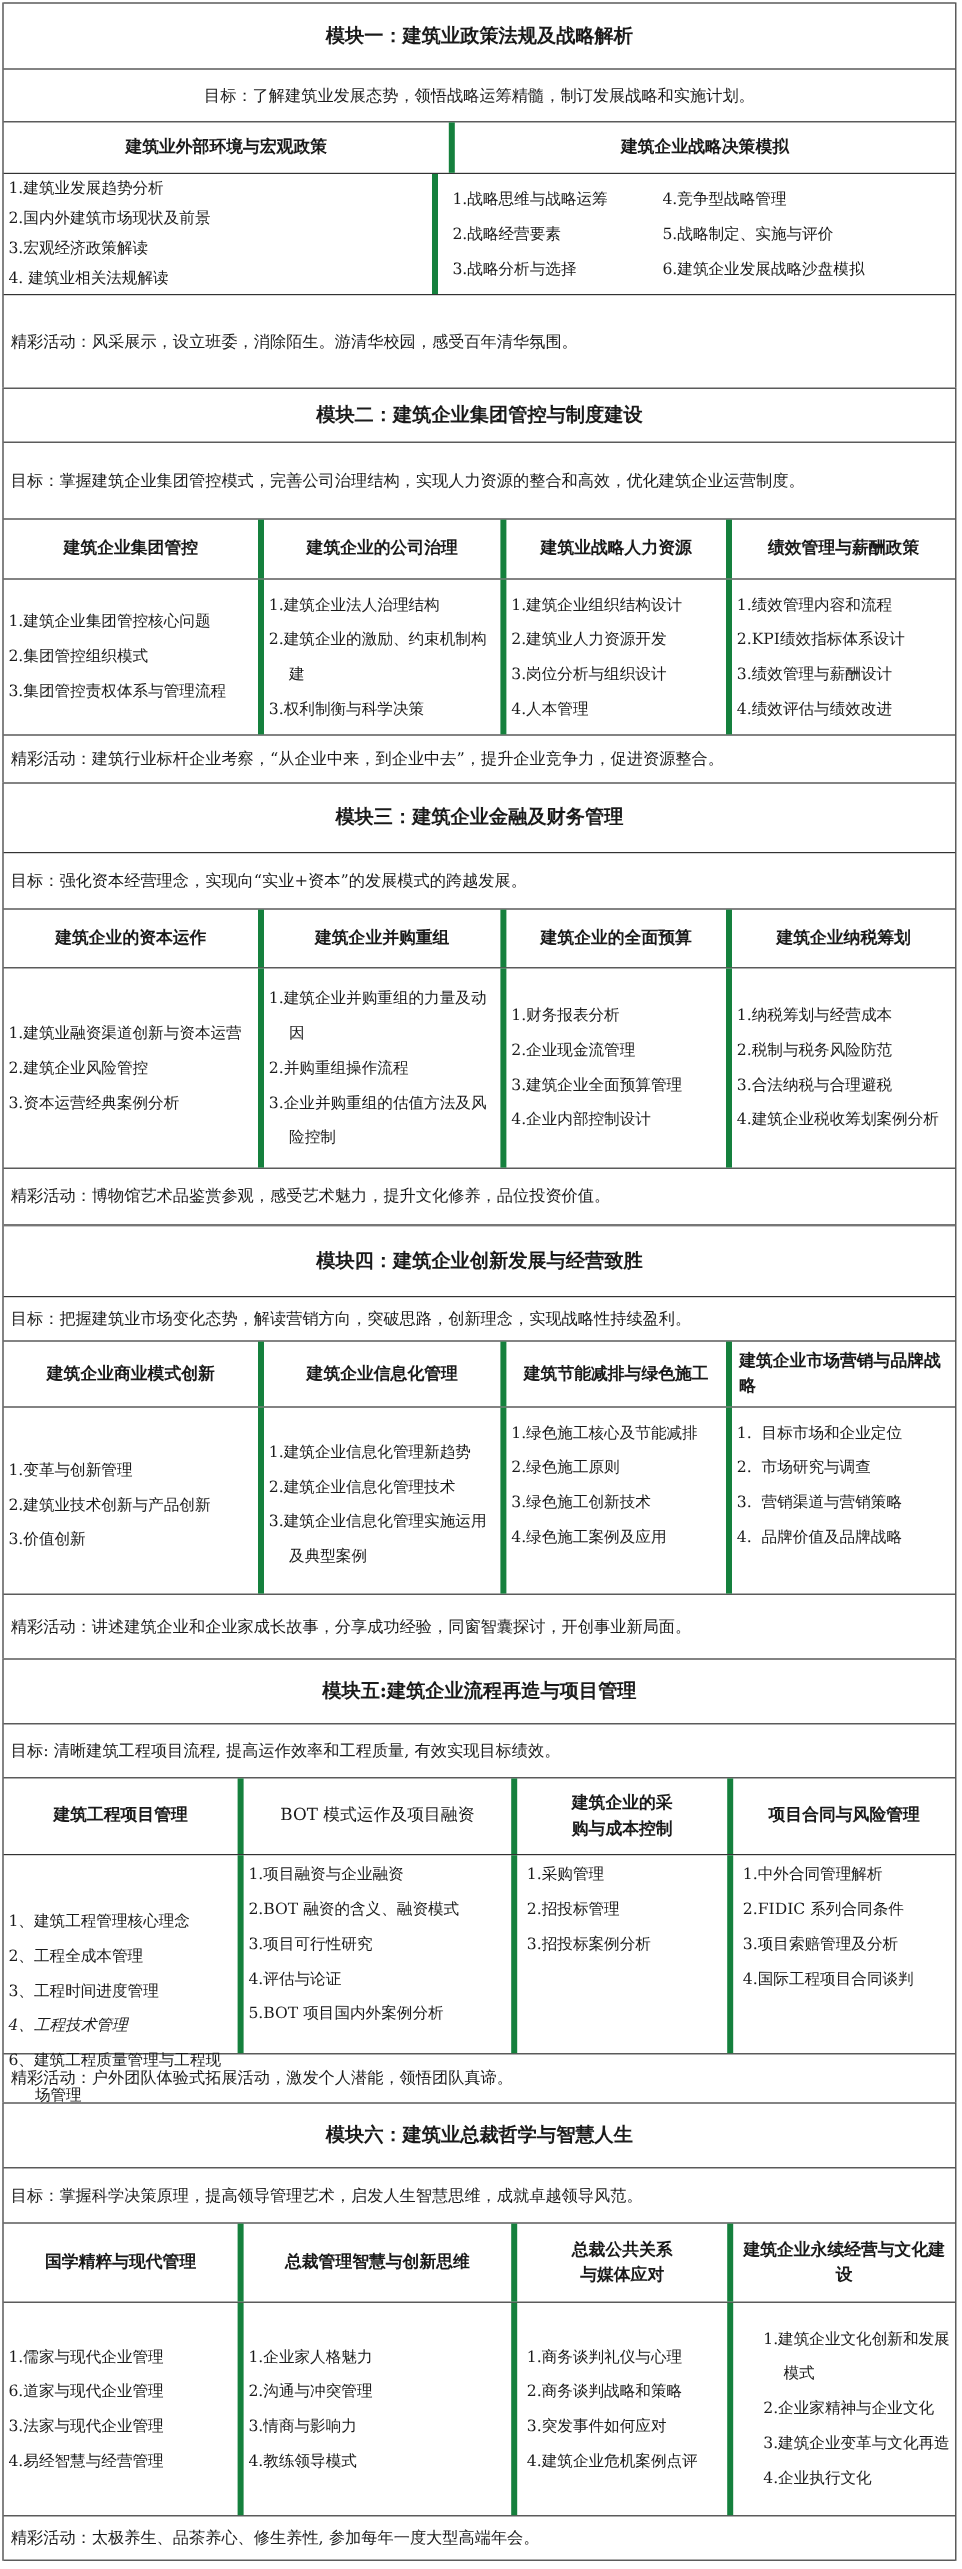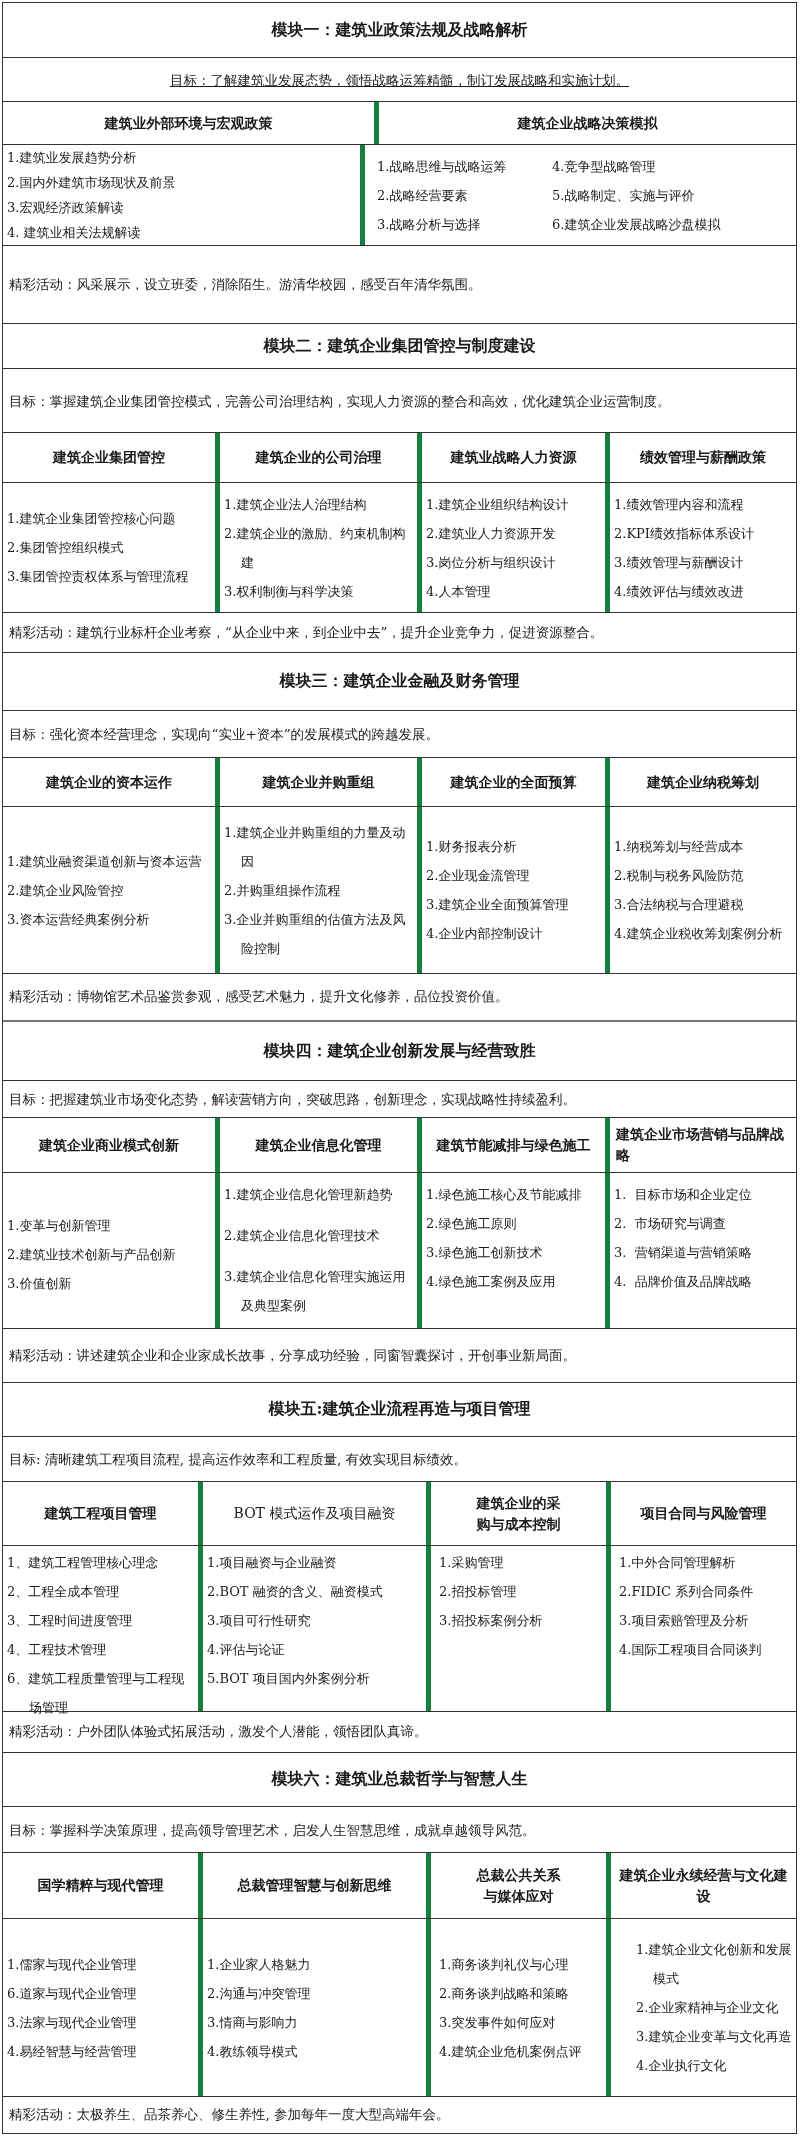--- a/index.html
+++ b/index.html
@@ -4,21 +4,21 @@
 <style>
   html, body { margin: 0; padding: 0; background: #ffffff; }
   body { width: 802px; height: 2141px; position: relative; overflow: hidden;
          font-family: "DejaVu Serif", "Liberation Serif", serif; color: #1a1a1a; }
   .sheet { position: absolute; left: 2px; top: 2px; width: 795px; }
   .module { width: 100%; border-left: 1.5px solid #333; border-right: 1.5px solid #333; box-sizing: border-box; }
   .row { box-sizing: border-box; border-top: 1.5px solid #333; display: flex; align-items: center; }
   .module:last-child .row.activity { border-bottom: 1.5px solid #333; }
   .title { justify-content: center; font-weight: bold; font-size: 16px; }
   .goal { padding: 0 6px; font-size: 13.5px; line-height: 28px; }
-  .goal.center { justify-content: center; text-decoration: underline; }
+  .goal.center { justify-content: center; }
   .activity { padding: 0 6px; font-size: 13.5px; }
   .grid { display: flex; align-items: stretch; }
   .cell { box-sizing: border-box; border-left: 5px solid #15803d; display: flex; flex-direction: column; justify-content: center; }
   .cell:first-child { border-left: none; }
   .hcell { align-items: center; text-align: center; font-weight: bold; font-size: 14px; padding: 0 6px; line-height: 21px; }
   .ccell { font-size: 13px; line-height: 29px; padding: 0 4px 0 4px; }
   .item { padding-left: 1.3em; text-indent: -1.3em; }
   .twocol { display: flex; justify-content: flex-start; padding-left: 8px; }
   .twocol .col { width: 175px; }
 </style>
@@ -139,21 +139,21 @@
       <div class="cell hcell" style="width:202px;">建筑企业信息化管理</div>
       <div class="cell hcell" style="width:188px;padding:0 2px;">建筑节能减排与绿色施工</div>
       <div class="cell hcell" style="flex:1;align-items:flex-start;text-align:left;">建筑企业市场营销与品牌战略</div>
     </div>
     <div class="row grid" style="height:156px;align-items:stretch;">
       <div class="cell ccell" style="width:212px;justify-content:center;padding-top:7px;">
         <div class="item">1.变革与创新管理</div>
         <div class="item">2.建筑业技术创新与产品创新</div>
         <div class="item">3.价值创新</div>
       </div>
-      <div class="cell ccell" style="width:202px;justify-content:flex-start;padding-top:7px;gap:12px;">
+      <div class="cell ccell" style="width:202px;justify-content:center;padding-top:7px;">
         <div class="item">1.建筑企业信息化管理新趋势</div>
         <div class="item">2.建筑企业信息化管理技术</div>
         <div class="item">3.建筑企业信息化管理实施运用及典型案例</div>
       </div>
       <div class="cell ccell" style="width:188px;justify-content:flex-start;padding-top:7px;">
         <div class="item">1.绿色施工核心及节能减排</div>
         <div class="item">2.绿色施工原则</div>
         <div class="item">3.绿色施工创新技术</div>
         <div class="item">4.绿色施工案例及应用</div>
       </div>
@@ -171,24 +171,24 @@
     <div class="row title" style="height:54px;">模块五:建筑企业流程再造与项目管理</div>
     <div class="row goal" style="height:45px;">目标: 清晰建筑工程项目流程, 提高运作效率和工程质量,  有效实现目标绩效。</div>
     <div class="row grid" style="height:64px;">
       <div class="cell hcell" style="width:195px;">建筑工程项目管理</div>
       <div class="cell hcell" style="width:228px;font-weight:normal;">BOT 模式运作及项目融资</div>
       <div class="cell hcell" style="width:180px;padding:0 40px;">建筑企业的采购与成本控制</div>
       <div class="cell hcell" style="flex:1;">项目合同与风险管理</div>
     </div>
     <div class="row grid" style="height:166px;align-items:stretch;">
       <div class="cell ccell" style="width:195px;justify-content:flex-start;padding-top:2px;">
-        <div class="item" style="padding-left:1.7em;text-indent:-1.7em;">1、建筑工程管理核心理念</div>
+        <div class="item" style="padding-left:1.7em;text-indent:-1.7em;margin-top:39px;">1、建筑工程管理核心理念</div>
         <div class="item" style="padding-left:1.7em;text-indent:-1.7em;">2、工程全成本管理</div>
         <div class="item" style="padding-left:1.7em;text-indent:-1.7em;">3、工程时间进度管理</div>
-        <div class="item" style="padding-left:1.7em;text-indent:-1.7em;">4、工程技术管理</div>
+        <div class="item" style="padding-left:1.7em;text-indent:-1.7em;font-style:italic;">4、工程技术管理</div>
         <div class="item" style="padding-left:1.7em;text-indent:-1.7em;">6、建筑工程质量管理与工程现场管理</div>
       </div>
       <div class="cell ccell" style="width:228px;justify-content:flex-start;padding-top:2px;">
         <div class="item">1.项目融资与企业融资</div>
         <div class="item">2.BOT 融资的含义、融资模式</div>
         <div class="item">3.项目可行性研究</div>
         <div class="item">4.评估与论证</div>
         <div class="item">5.BOT 项目国内外案例分析</div>
       </div>
       <div class="cell ccell" style="width:180px;justify-content:flex-start;padding-top:2px;padding-left:8px;">

